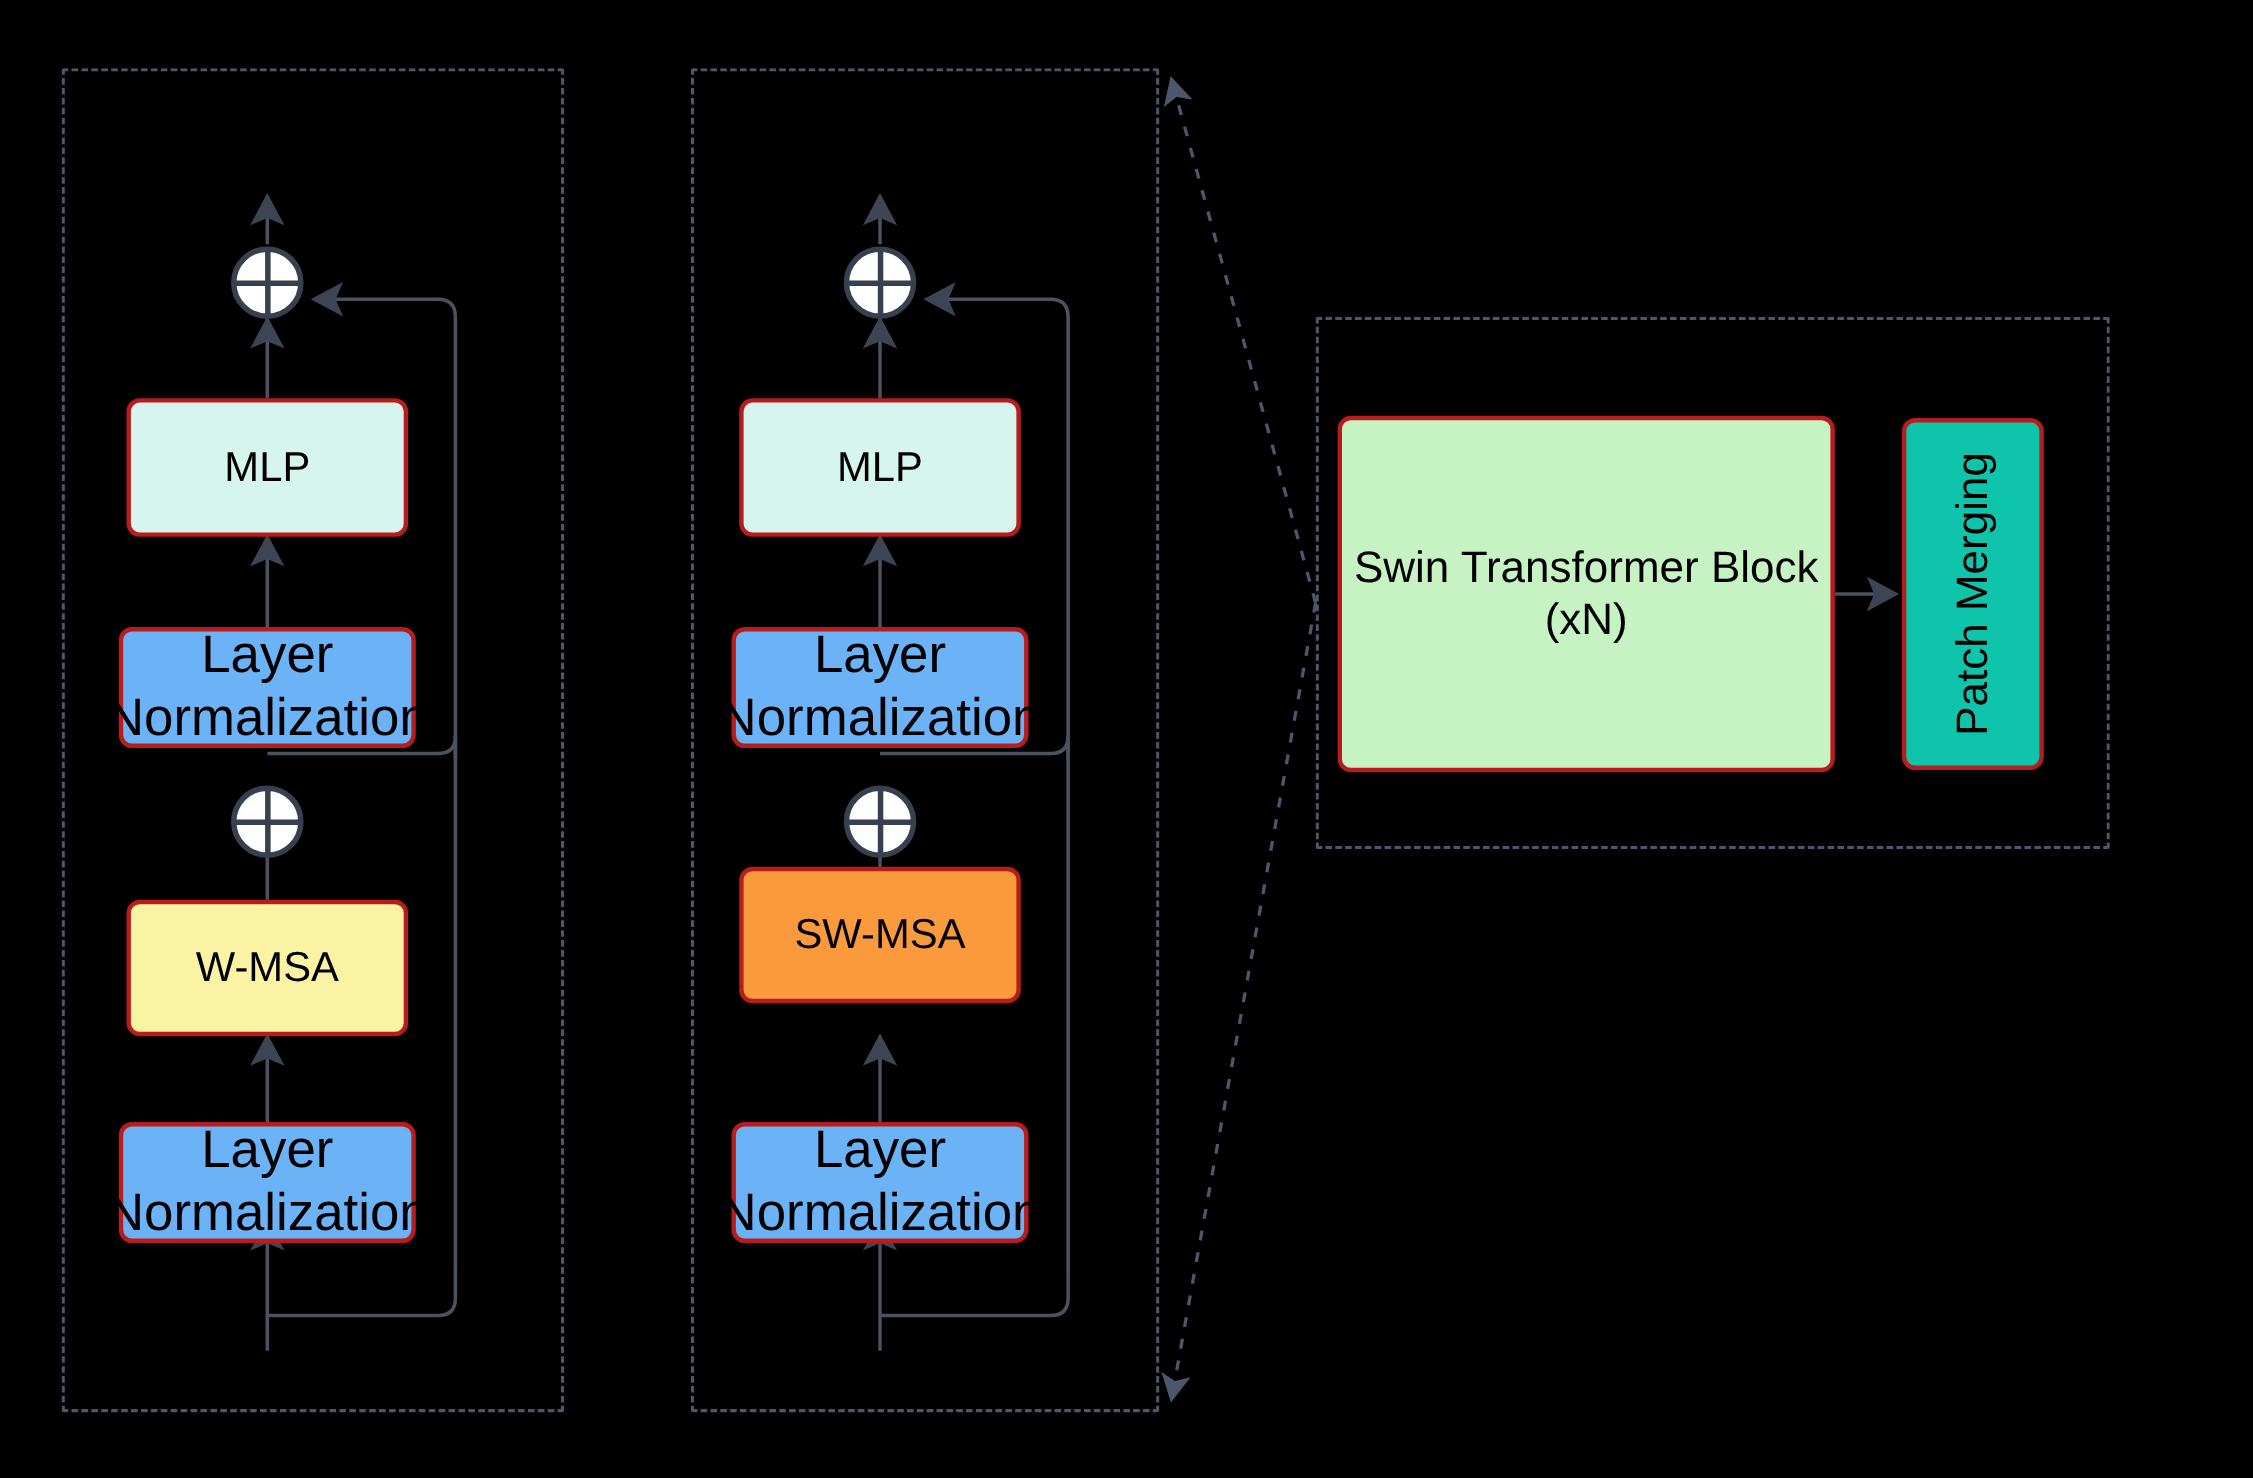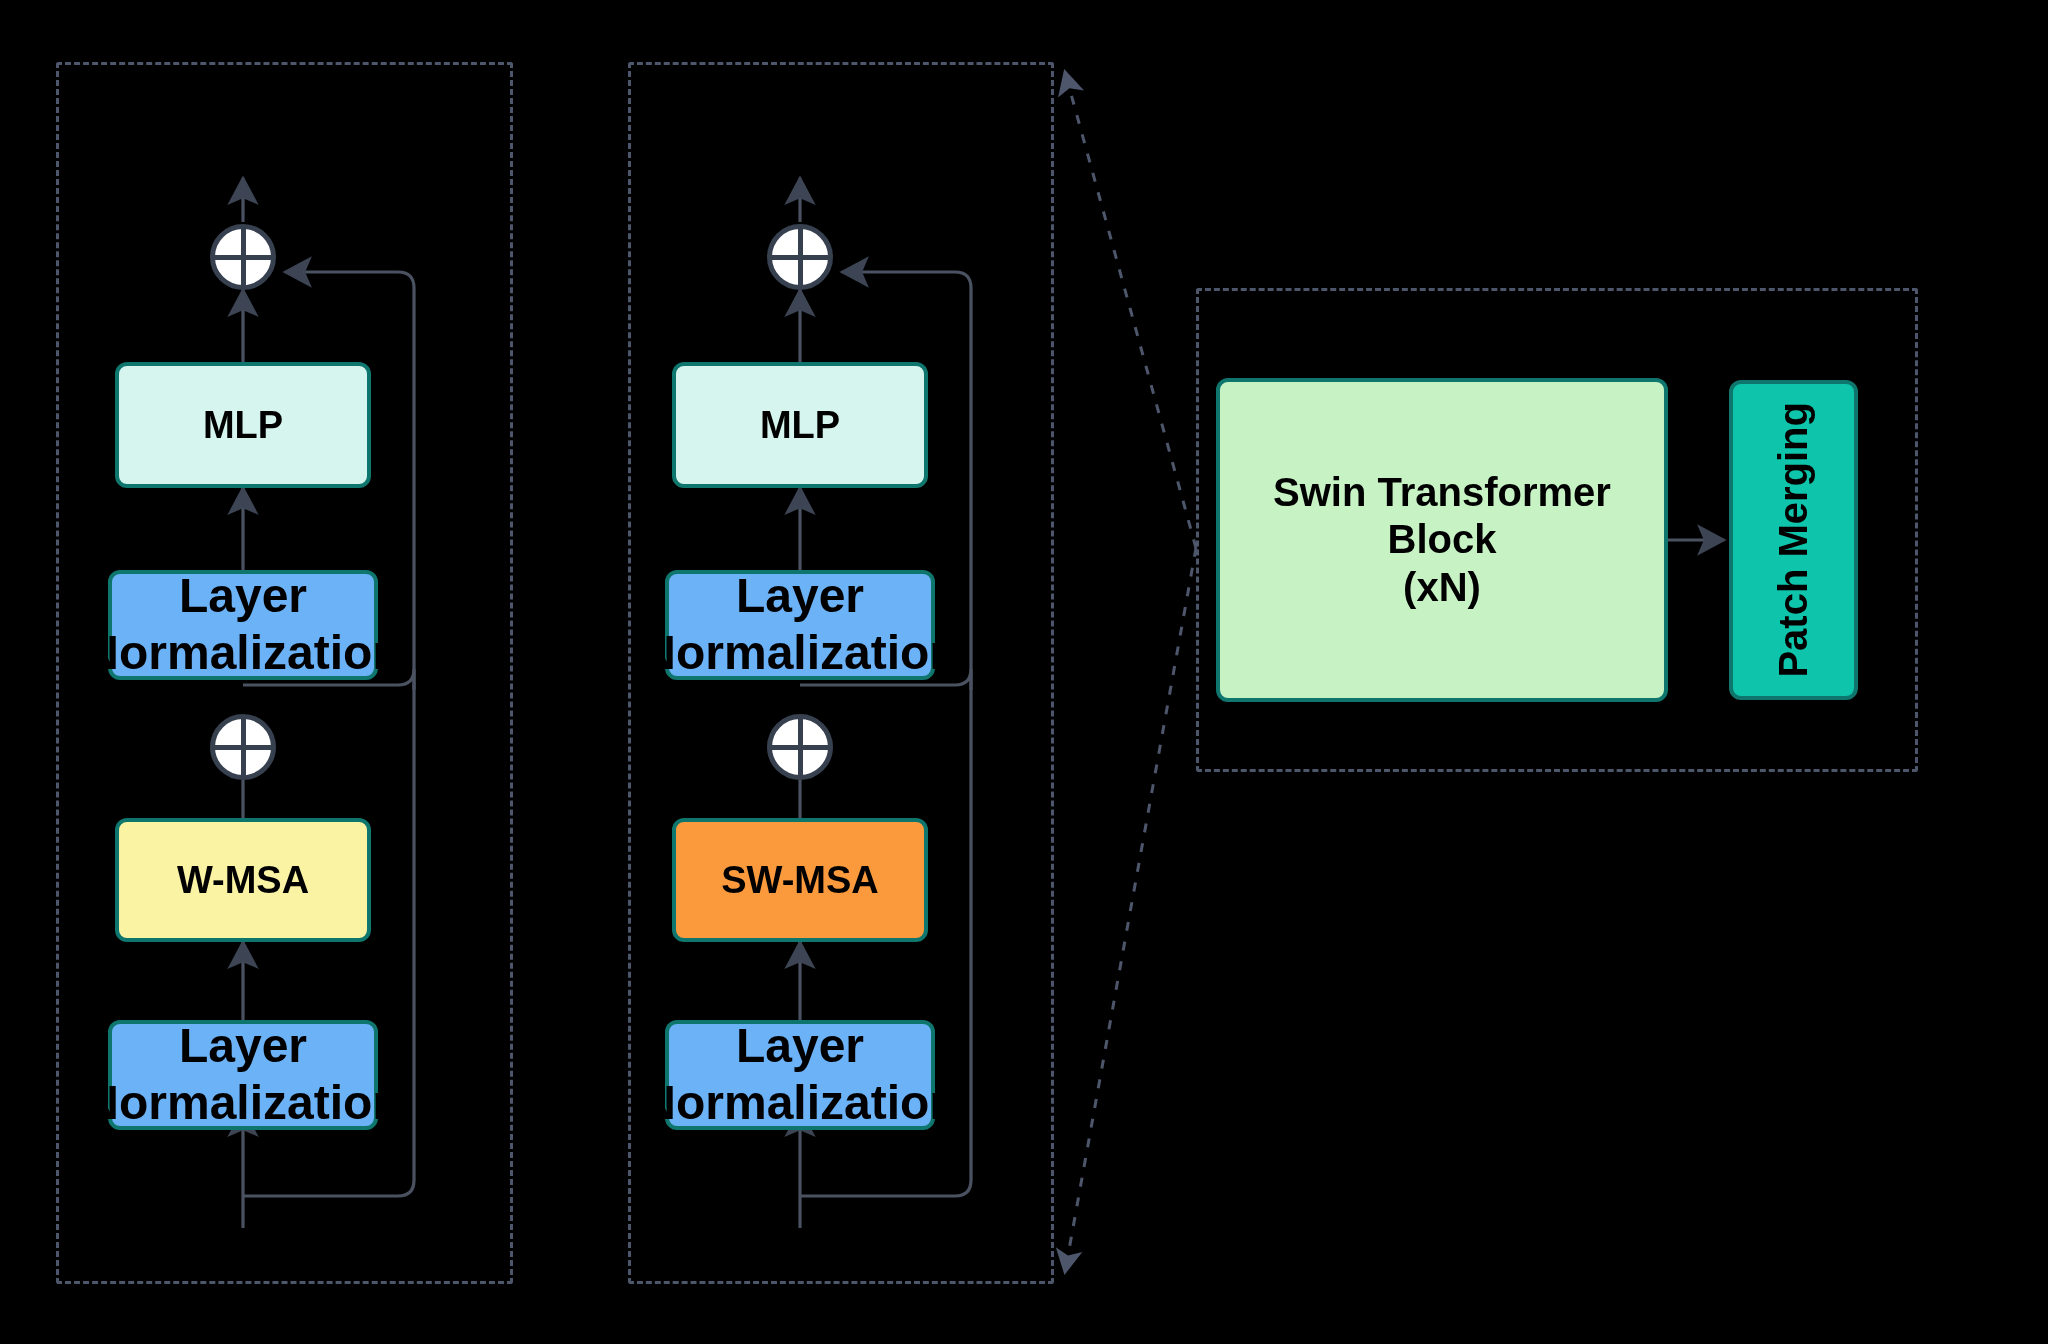--- a/index.html
+++ b/index.html
@@ -13,26 +13,26 @@
   .panel{
     position:absolute;
     border:3px dashed #4d566b;
     border-radius:3px;
     box-sizing:border-box;
   }
 
   .node{
     position:absolute;
     box-sizing:border-box;
-    border:4px solid #0f766e;
+    border:4px solid #b91c1c;
     border-radius:12px;
     display:flex;align-items:center;justify-content:center;
     text-align:center;
     color:#000;
-    font-weight:bold;
+    font-weight:normal;
     line-height:1.18;
     z-index:3;
   }
   .node-lbl{display:block;}
 
   .n-mlp{font-size:38px;}
   .n-ln{font-size:48px;}
   .n-msa{font-size:38px;}
   .n-swin{font-size:40px;}
   .n-pm{font-size:40px;}
@@ -140,21 +140,21 @@
   <div class="oplus" style="left:210px;top:714px;"></div>
 
   <div class="node n-mlp" style="left:672px;top:362px;width:256px;height:126px;background:#d6f5ef;">
     <span class="node-lbl">MLP</span>
   </div>
 
   <div class="node n-ln" style="left:665px;top:570px;width:270px;height:110px;background:#6cb2f7;">
     <span class="node-lbl">Layer<br>Normalization</span>
   </div>
 
-  <div class="node n-msa" style="left:672px;top:818px;width:256px;height:124px;background:#fb9a3c;">
+  <div class="node n-msa" style="left:672px;top:788px;width:256px;height:124px;background:#fb9a3c;">
     <span class="node-lbl">SW-MSA</span>
   </div>
 
   <div class="node n-ln" style="left:665px;top:1020px;width:270px;height:110px;background:#6cb2f7;">
     <span class="node-lbl">Layer<br>Normalization</span>
   </div>
 
   <div class="oplus" style="left:767px;top:224px;"></div>
   <div class="oplus" style="left:767px;top:714px;"></div>
 

